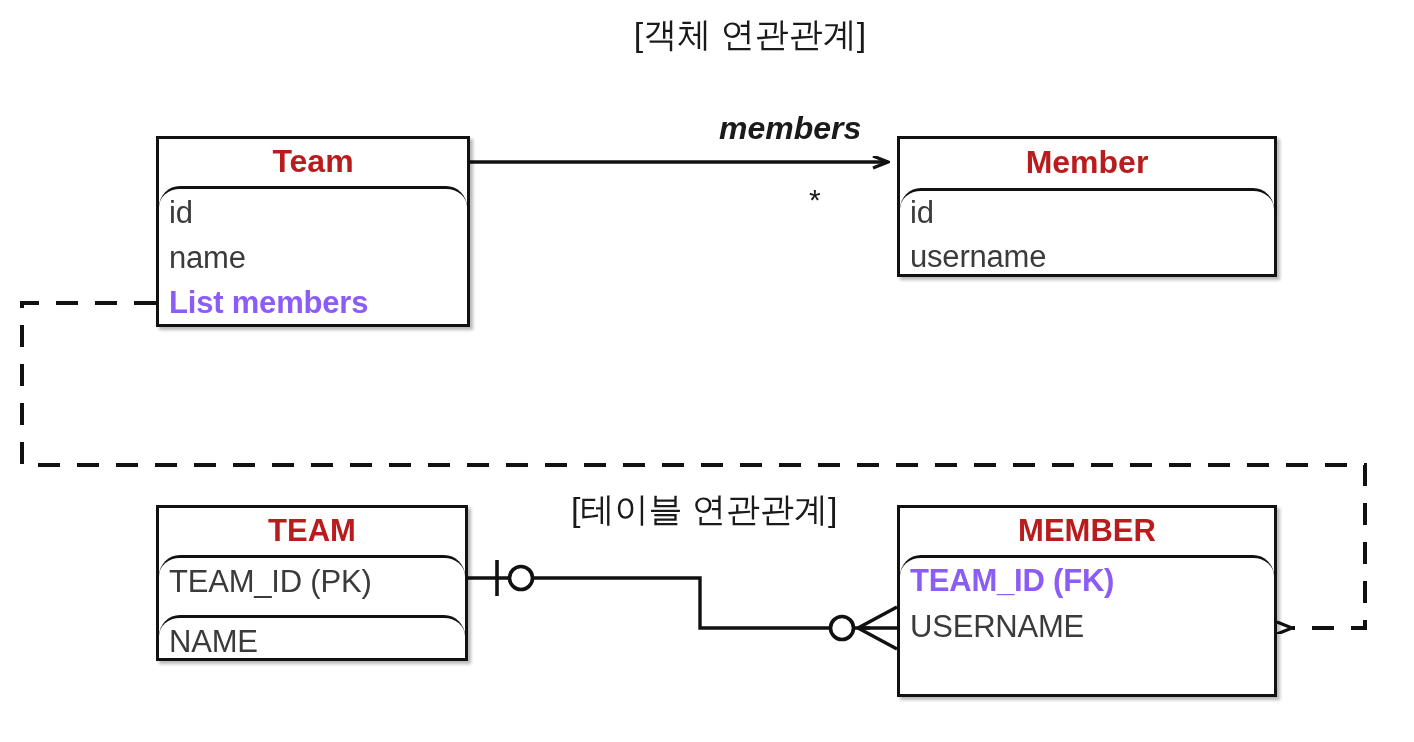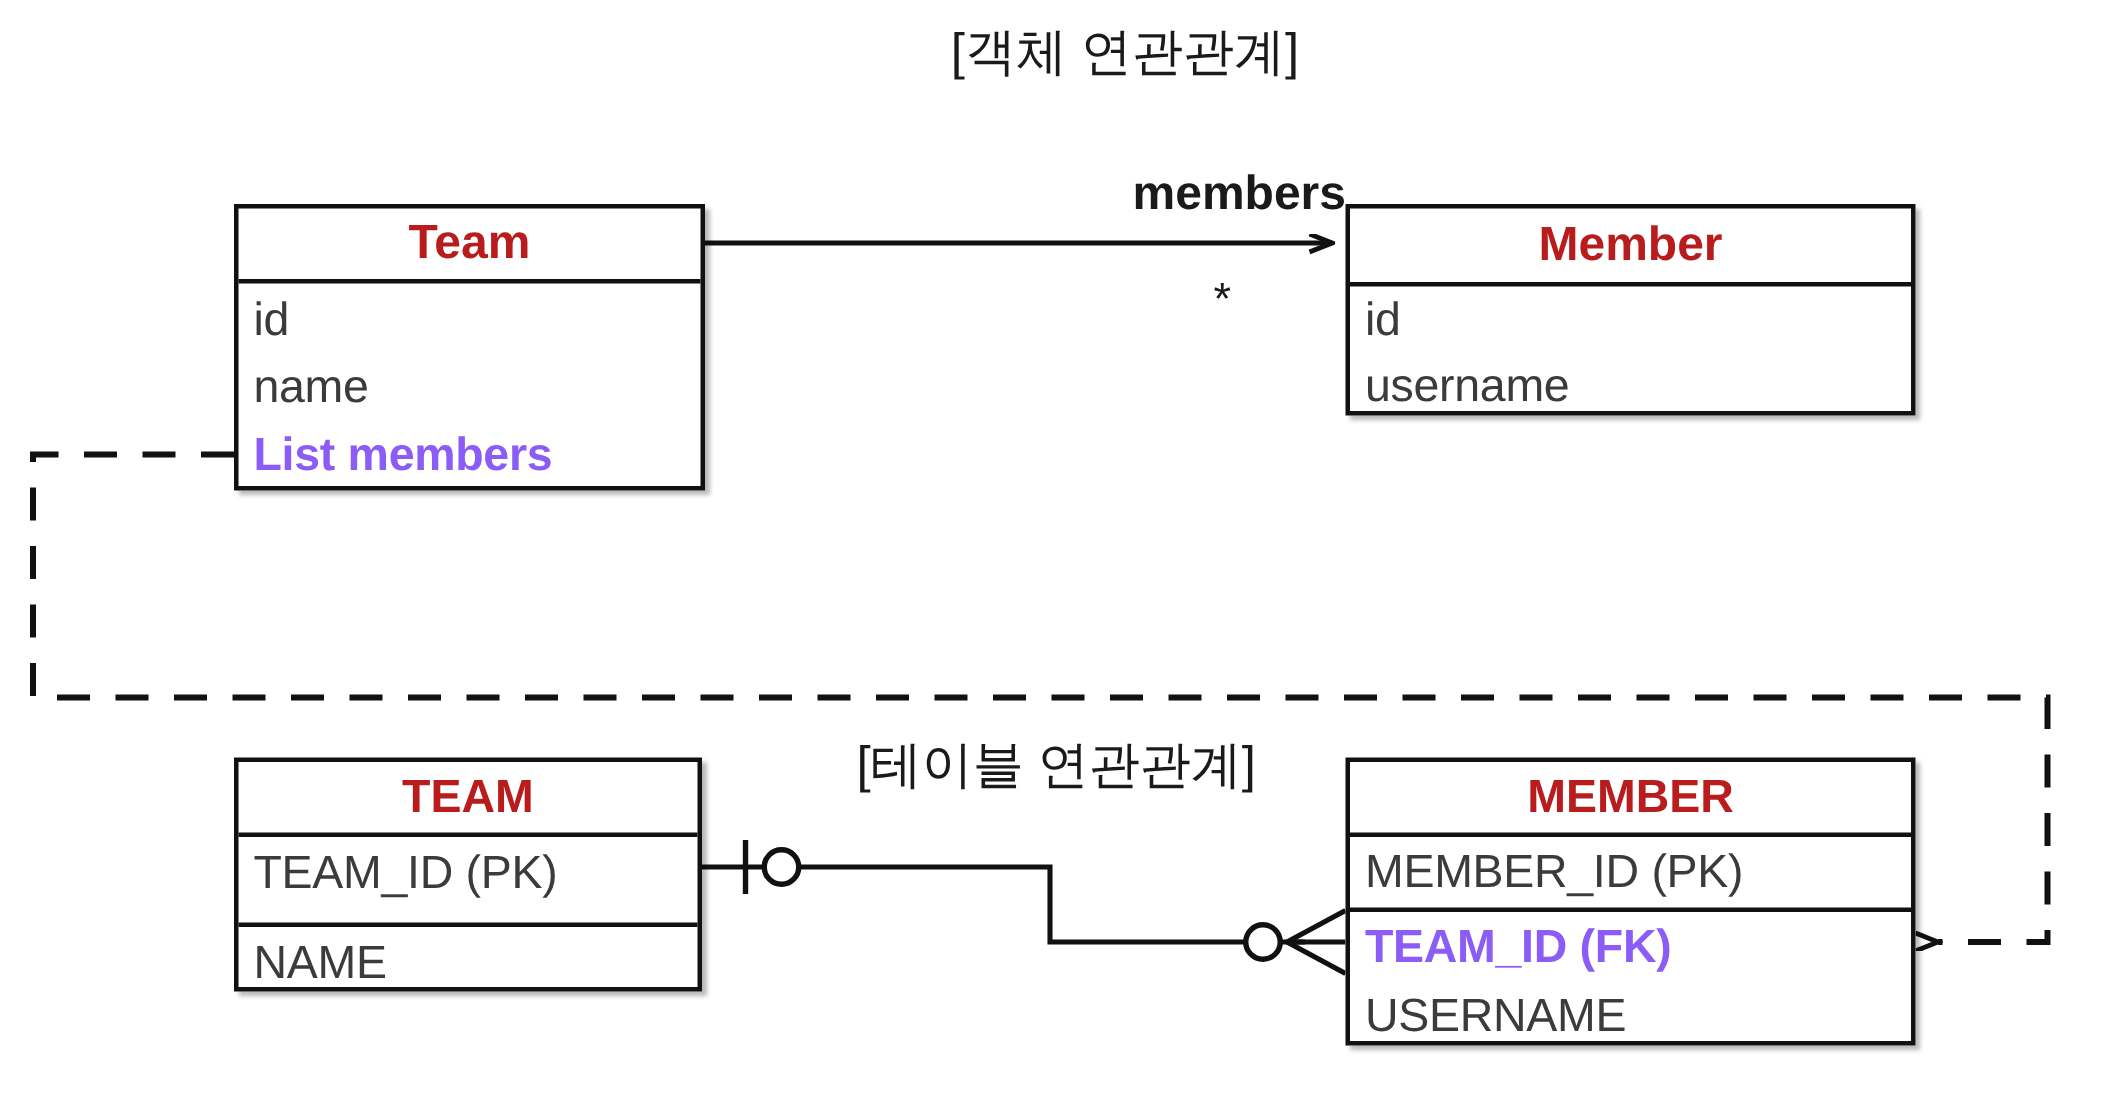--- a/index.html
+++ b/index.html
@@ -39,20 +39,21 @@
     font-weight: bold;
     color: #b91c1c;
     box-sizing: border-box;
     white-space: nowrap;
     overflow: hidden;
   }
   .box-section {
     box-sizing: border-box;
     border-top: 3px solid #111111;
     padding: 0 10px;
+    border-radius: 21px;
   }
   .attr {
     color: #3b3b3b;
     white-space: nowrap;
     letter-spacing: -0.2px;
   }
   .attr.bold {
     color: #8b5cf6;
     font-weight: bold;
   }
@@ -112,21 +113,21 @@
     left: 0; top: 12px; width: 1414px; text-align: center;
     font-size: 34px;
   }
   #label-mapping {
     left: 28px; top: 365px; font-size: 34px;
   }
   #label-table-rel {
     left: 528px; top: 487px; font-size: 34px;
   }
   #label-members {
-    left: 712px; top: 110px; font-size: 32px; font-weight: bold;
+    left: 676px; top: 110px; font-size: 32px; font-weight: bold; font-style: italic;
   }
   #label-multiplicity {
     left: 766px; top: 183px; font-size: 30px;
   }
 </style>
 </head>
 <body>
 
 <div id="canvas">
 
@@ -190,22 +191,19 @@
     <div class="box-section">
       <div class="attr">TEAM_ID (PK)</div>
     </div>
     <div class="box-section last">
       <div class="attr">NAME</div>
     </div>
   </div>
 
   <div class="box" id="member-table">
     <div class="box-title">MEMBER</div>
-    <div class="box-section sec-pk">
-      <div class="attr">MEMBER_ID (PK)</div>
-    </div>
     <div class="box-section sec-rest">
       <div class="attr bold">TEAM_ID (FK)</div>
       <div class="attr">USERNAME</div>
     </div>
   </div>
 
 </div>
 
 </body></html>

